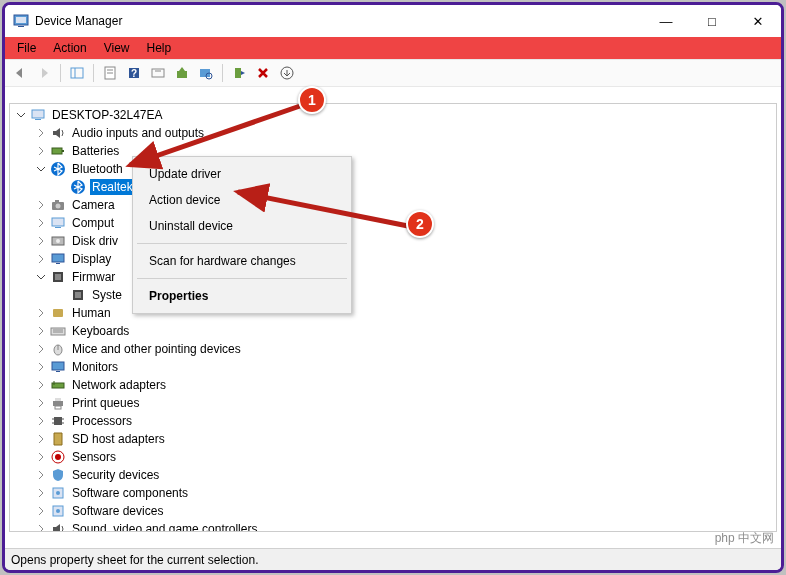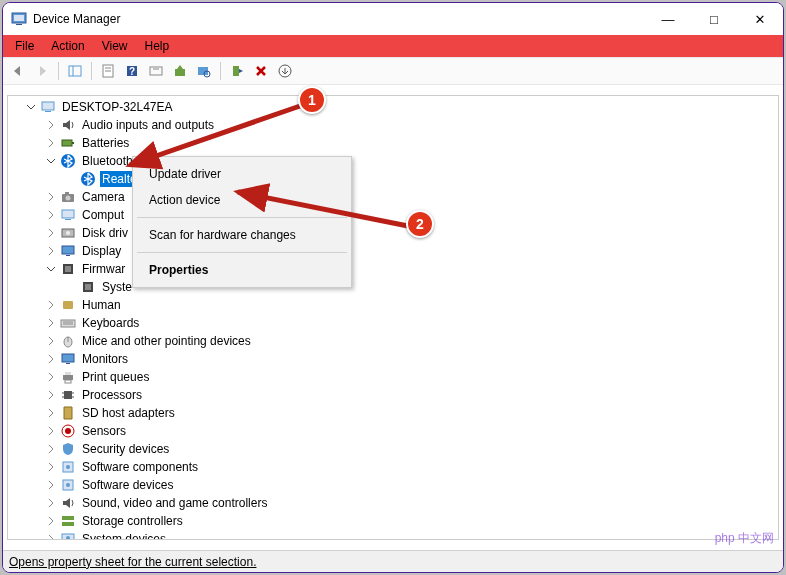--- a/index.html
+++ b/index.html
@@ -10,21 +10,21 @@
     background: #c0c0c0;
     overflow: hidden;
     width: 786px;
     height: 575px;
     position: relative;
   }
   .window {
     position: absolute;
     left: 2px; top: 2px; right: 2px; bottom: 2px;
     background: #ffffff;
-    border: 1px solid #4c1d95;
+    border: 3px solid #4c1d95;
     border-radius: 8px;
     display: flex;
     flex-direction: column;
     overflow: hidden;
   }
   .titlebar {
     height: 32px;
     display: flex;
     align-items: center;
     padding-left: 8px;
@@ -66,26 +66,26 @@
   .tool-btn {
     width: 22px; height: 22px;
     display: flex; align-items: center; justify-content: center;
     border: 1px solid transparent;
   }
   .tool-sep { width: 1px; height: 18px; background: #d0d0d0; margin: 0 3px; }
 
   .content {
     flex: 1;
     border: 1px solid #cccccc;
-    margin: 10px 4px;
+    margin: 16px 4px;
     background: #ffffff;
     overflow-y: auto;
     overflow-x: hidden;
     position: relative;
-    padding: 2px 12px;
+    padding: 2px 0;
   }
   .content::-webkit-scrollbar { width: 16px; }
   .content::-webkit-scrollbar-track { background: #f0f0f0; }
   .content::-webkit-scrollbar-thumb { background: #c0c0c0; border: 1px solid #a0a0a0; }
 
   .tree-row {
     height: 18px;
     display: flex;
     align-items: center;
     white-space: nowrap;
@@ -130,21 +130,20 @@
   .ctx-sep { height: 1px; background: #d0d0d0; margin: 4px 2px; }
   .ctx-item.bold { font-weight: 600; }
 
   .statusbar {
     height: 22px;
     border-top: 1px solid #d0d0d0;
     padding: 0 6px;
     display: flex;
     align-items: center;
     background: #f0f0f0;
-    text-decoration: underline;
   }
 
   
   .callout {
     position: absolute;
     width: 28px; height: 28px;
     border-radius: 50%;
     background: #e1321a;
     border: 2px solid #ffffff;
     color: #ffffff;
@@ -157,21 +156,21 @@
   .arrow {
     position: absolute;
     z-index: 15;
     pointer-events: none;
   }
 
   .watermark {
     position: absolute;
     right: 12px; bottom: 28px;
     font-size: 12px;
-    color: #6d28d9;
+    color: #404040;
     opacity: 0.6;
     z-index: 5;
   }
 </style>
 </head>
 <body>
 
 <div class="window">
 
   <div class="titlebar">
@@ -443,20 +442,32 @@
           </svg></span>
         <span class="node-label">Monitors</span>
       </div>
       <div class="tree-row indent1">
         <span class="expander">
           <svg width="10" height="10" viewBox="0 0 10 10">
             <path d="M3 1 L7 5 L3 9" fill="none" stroke="#888"></path>
           </svg>
         </span>
         <span class="node-icon"><svg viewBox="0 0 16 16">
+            <rect x="2" y="6" width="12" height="5" fill="#6b9e3f" stroke="#3a5c1f"></rect>
+            <line x1="4" y1="8" x2="4" y2="4" stroke="#3a5c1f"></line>
+          </svg></span>
+        <span class="node-label">Network adapters</span>
+      </div>
+      <div class="tree-row indent1">
+        <span class="expander">
+          <svg width="10" height="10" viewBox="0 0 10 10">
+            <path d="M3 1 L7 5 L3 9" fill="none" stroke="#888"></path>
+          </svg>
+        </span>
+        <span class="node-icon"><svg viewBox="0 0 16 16">
             <rect x="3" y="6" width="10" height="5" fill="#888"></rect>
             <rect x="5" y="3" width="6" height="3" fill="#ddd"></rect>
             <rect x="5" y="11" width="6" height="3" fill="#fff" stroke="#888"></rect>
           </svg></span>
         <span class="node-label">Print queues</span>
       </div>
       <div class="tree-row indent1">
         <span class="expander">
           <svg width="10" height="10" viewBox="0 0 10 10">
             <path d="M3 1 L7 5 L3 9" fill="none" stroke="#888"></path>
@@ -569,20 +580,21 @@
 
   <div class="statusbar">
     <span>Opens property sheet for the current selection.</span>
   </div>
 
 </div>
 
 <div class="context-menu">
   <div class="ctx-item">Update driver</div>
   <div class="ctx-item">Action device</div>
+  <div class="ctx-item">Uninstall device</div>
   <div class="ctx-sep"></div>
   <div class="ctx-item">Scan for hardware changes</div>
   <div class="ctx-sep"></div>
   <div class="ctx-item bold">Properties</div>
 </div>
 
 <div class="callout" style="left:298px; top:86px;">1</div>
 <div class="callout" style="left:406px; top:210px;">2</div>
 
 <svg class="arrow" style="left:0; top:0;" width="786" height="575">

